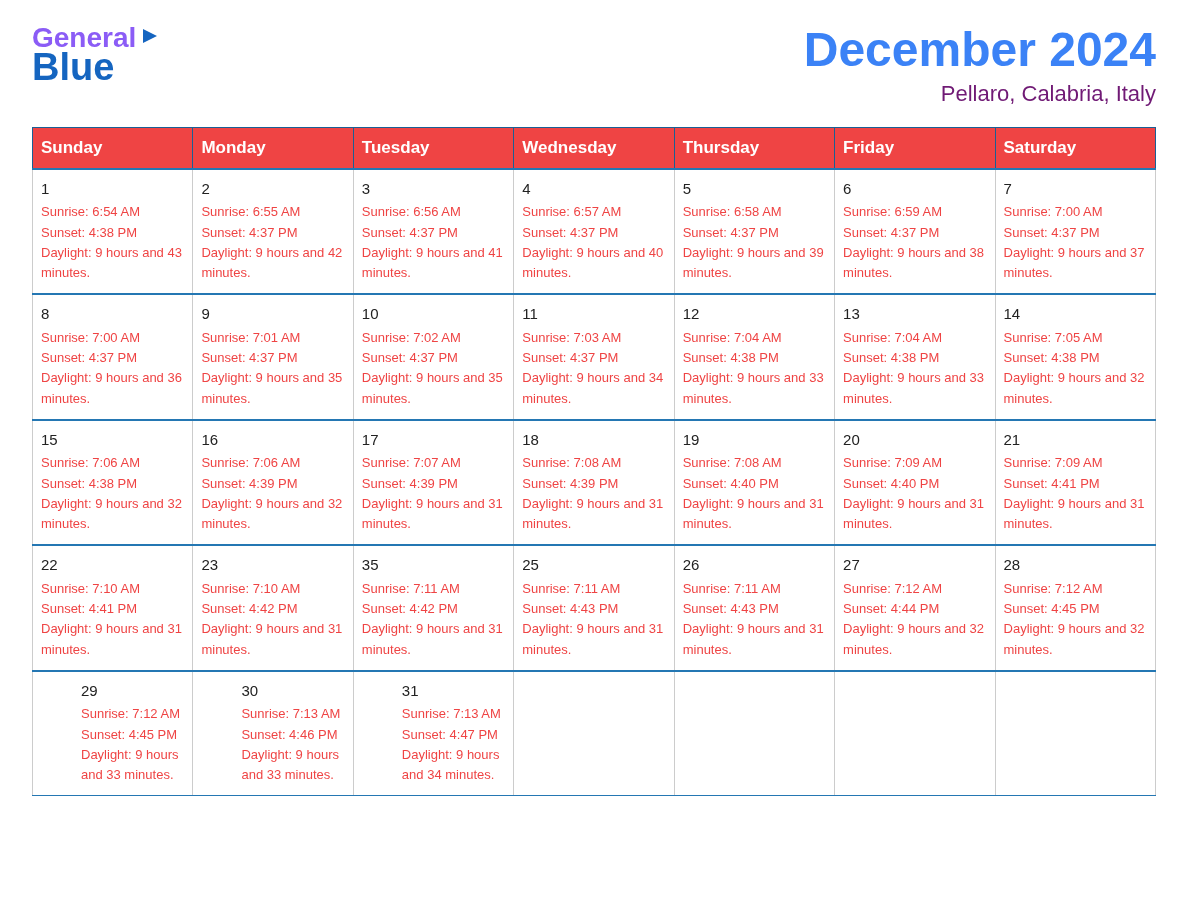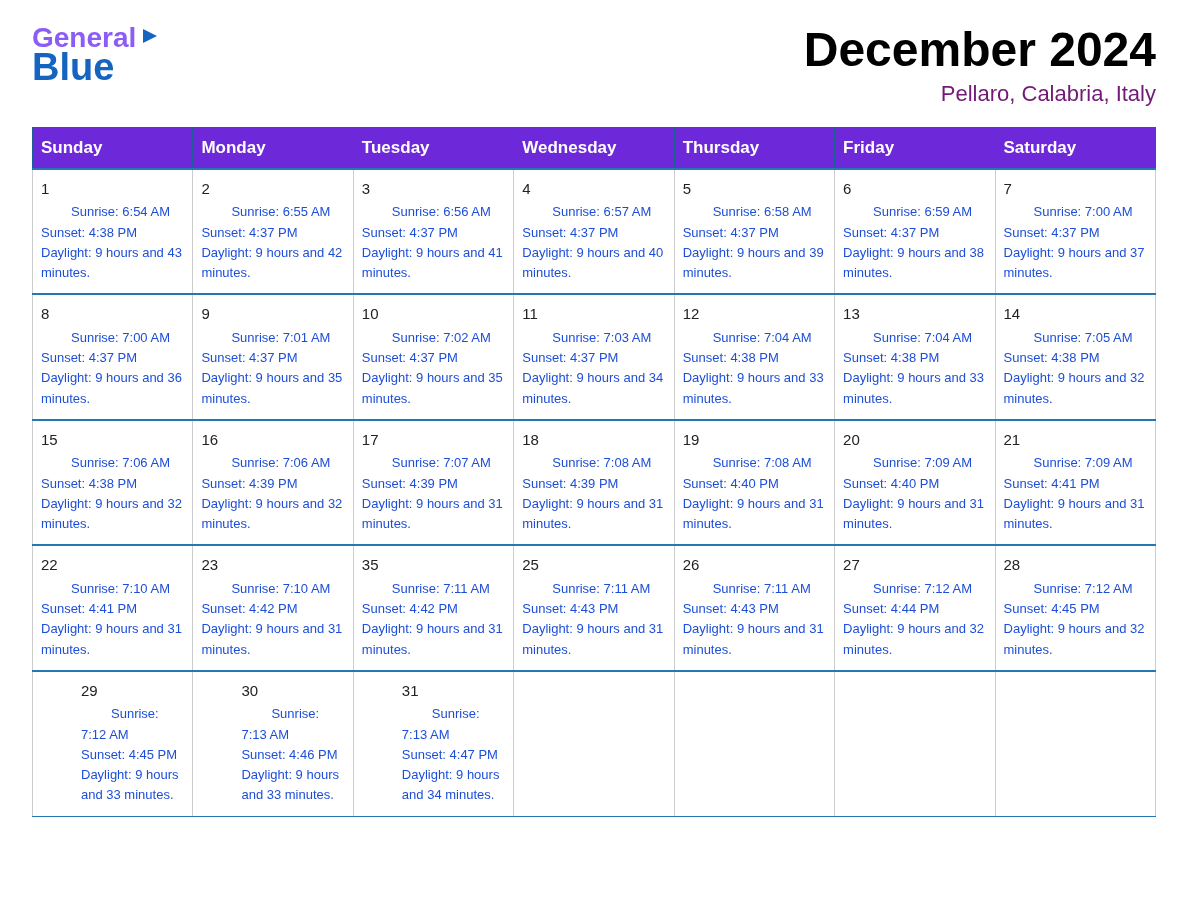--- a/index.html
+++ b/index.html
@@ -15,36 +15,36 @@
       justify-content: space-between;
       align-items: flex-start;
       margin-bottom: 20px;
     }
     .title-block {
       text-align: right;
     }
     .title-block h1 {
       font-size: 48px;
       font-weight: bold;
-      color: #000000;
+      color: #3b82f6;
       line-height: 1.1;
     }
     .title-block h2 {
       font-size: 22px;
       font-weight: normal;
       color: #701a75;
       margin-top: 4px;
     }
     .calendar {
       width: 100%;
       border-collapse: collapse;
       border: 1px solid #2477b3;
     }
     .calendar th {
-      background-color: #6d28d9;
+      background-color: #ef4444;
       color: #fff;
       font-size: 17px;
       font-weight: bold;
       padding: 10px 8px;
       text-align: left;
       border: 1px solid #1a5f94;
     }
     .calendar td {
       vertical-align: top;
       padding: 8px 8px 10px 8px;
@@ -62,23 +62,22 @@
       padding-left: 48px;
     }
     .day-num {
       font-size: 15px;
       font-weight: normal;
       display: block;
       margin-bottom: 2px;
     }
     .cell-info {
       font-size: 13px;
-      color: #1d4ed8;
+      color: #ef4444;
       line-height: 1.55;
-      margin-left: 30px;
     }
     .empty-cell {
       background: #fff;
     }
 
     
     .logo-wrapper {
       display: flex;
       flex-direction: column;
       line-height: 1;

